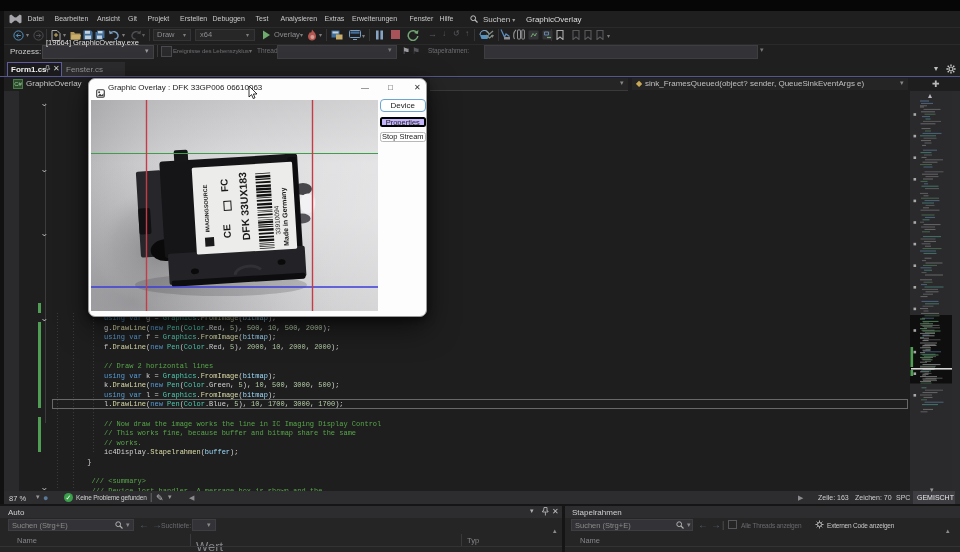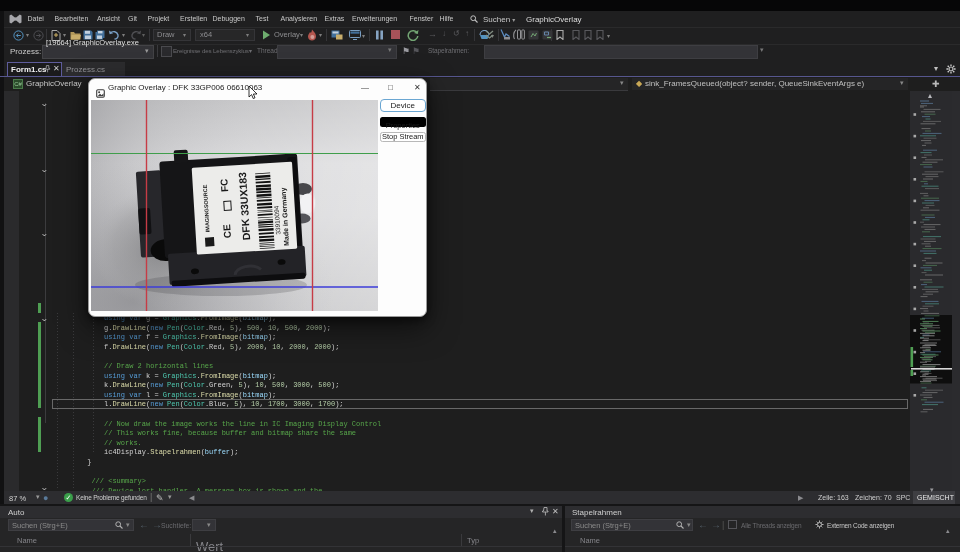--- a/index.html
+++ b/index.html
@@ -183,21 +183,21 @@
 <div class="abs" style="left:760px;top:46px;color:#777;font-size:7px">▾</div>
 
 <div class="abs" style="left:0;top:59.5px;width:960px;height:17px;background:#1f1f20"></div>
 <div class="abs" style="left:7px;top:61.5px;width:55px;height:15px;background:#1b1b1d;border:1px solid #5e5c9c;border-bottom:none;box-sizing:border-box"></div>
 <div class="abs" style="left:11px;top:64.5px;color:#f0f0f0;font-size:8px;font-weight:bold">Form1.cs</div>
 <svg class="abs" style="left:44px;top:64.5px" width="7" height="8" viewBox="0 0 7 8">
     <path d="M2.4 0.6 h2.4 v2.8 h0.9 v0.9 h-4.4 v-0.9 h0.9 Z M3.6 4.3 v3" stroke="#a8a8ac" stroke-width="0.8" fill="none"></path>
   </svg>
 <div class="abs" style="left:53px;top:63.5px;color:#cccccc;font-size:8px">✕</div>
 <div class="abs" style="left:62px;top:61.5px;width:63px;height:15px;background:#2c2c2e"></div>
-<div class="abs" style="left:66px;top:64.5px;color:#929296;font-size:8px">Prozess.cs</div>
+<div class="abs" style="left:66px;top:64.5px;color:#929296;font-size:8px">Fenster.cs</div>
 <div class="abs" style="left:934px;top:64px;color:#c0c0c0;font-size:8px">▾</div>
 <svg class="abs" style="left:946px;top:64px" width="10" height="10" viewBox="0 0 10 10">
     <circle cx="5" cy="5" r="2" fill="none" stroke="#c8c8c8" stroke-width="1.2"></circle>
     <g stroke="#c8c8c8" stroke-width="1.4">
       <path d="M5 0.4 v1.6 M5 8 v1.6 M0.4 5 h1.6 M8 5 h1.6 M1.7 1.7 l1.2 1.2 M7.1 7.1 l1.2 1.2 M8.3 1.7 l-1.2 1.2 M2.9 7.1 l-1.2 1.2"></path>
     </g>
   </svg>
 
 <div class="abs" style="left:0;top:76.5px;width:960px;height:14px;background:#1e1e1e"></div>
 <div class="abs" style="left:13px;top:78.5px;width:10px;height:10px;background:#2a4a2a;border:1px solid #4a7a4a;box-sizing:border-box;color:#9ac99a;font-size:6px;text-align:center;line-height:9px">C#</div>
@@ -610,19 +610,19 @@
       <ellipse cx="187" cy="165" rx="4" ry="2.8" fill="#0a0a0a"></ellipse>
     </g>
 
     <line x1="0" y1="53.5" x2="287" y2="53.5" stroke="#3f9e4b" stroke-width="1.2"></line>
     <line x1="0" y1="187" x2="287" y2="187" stroke="#3c3cd8" stroke-width="1.5"></line>
     <line x1="55.5" y1="0" x2="55.5" y2="211" stroke="#c63c46" stroke-width="1.4"></line>
     <line x1="221.5" y1="0" x2="221.5" y2="211" stroke="#c63c46" stroke-width="1.4"></line>
   </svg>
 
   <div class="abs" style="left:291px;top:20.5px;width:45.5px;height:13px;background:#fff;border:1.3px solid #6aa6d2;border-radius:4px;box-sizing:border-box;color:#1a1a1a;font-size:8px;text-align:center;line-height:11px;white-space:nowrap">Device</div>
-  <div class="abs" style="left:291px;top:38px;width:45.5px;height:10px;background:#c4b5fd;border:5px solid #000000;border-radius:2.5px;box-sizing:border-box;color:#1a1a1a;font-size:7.5px;text-align:center;line-height:8.5px;white-space:nowrap">Properties</div>
+  <div class="abs" style="left:291px;top:38px;width:45.5px;height:10px;background:#c4b5fd;border:2px solid #000000;border-radius:2.5px;box-sizing:border-box;color:#1a1a1a;font-size:7.5px;text-align:center;line-height:8.5px;white-space:nowrap">Properties</div>
   <div class="abs" style="left:291px;top:53.5px;width:45.5px;height:10px;background:#fff;border:1px solid #b8b8b8;border-radius:2.5px;box-sizing:border-box;color:#1a1a1a;font-size:7.5px;text-align:center;line-height:8.5px;white-space:nowrap">Stop Stream</div>
 </div>
 
 <svg class="abs" style="left:248px;top:86px" width="10" height="14" viewBox="0 0 10 14">
 <path d="M1 0 L1 11 L3.6 8.6 L5.2 12.5 L7 11.8 L5.4 8 L9 8 Z" fill="#fff" stroke="#000" stroke-width="0.8"></path>
 </svg>
 
 </body></html>

